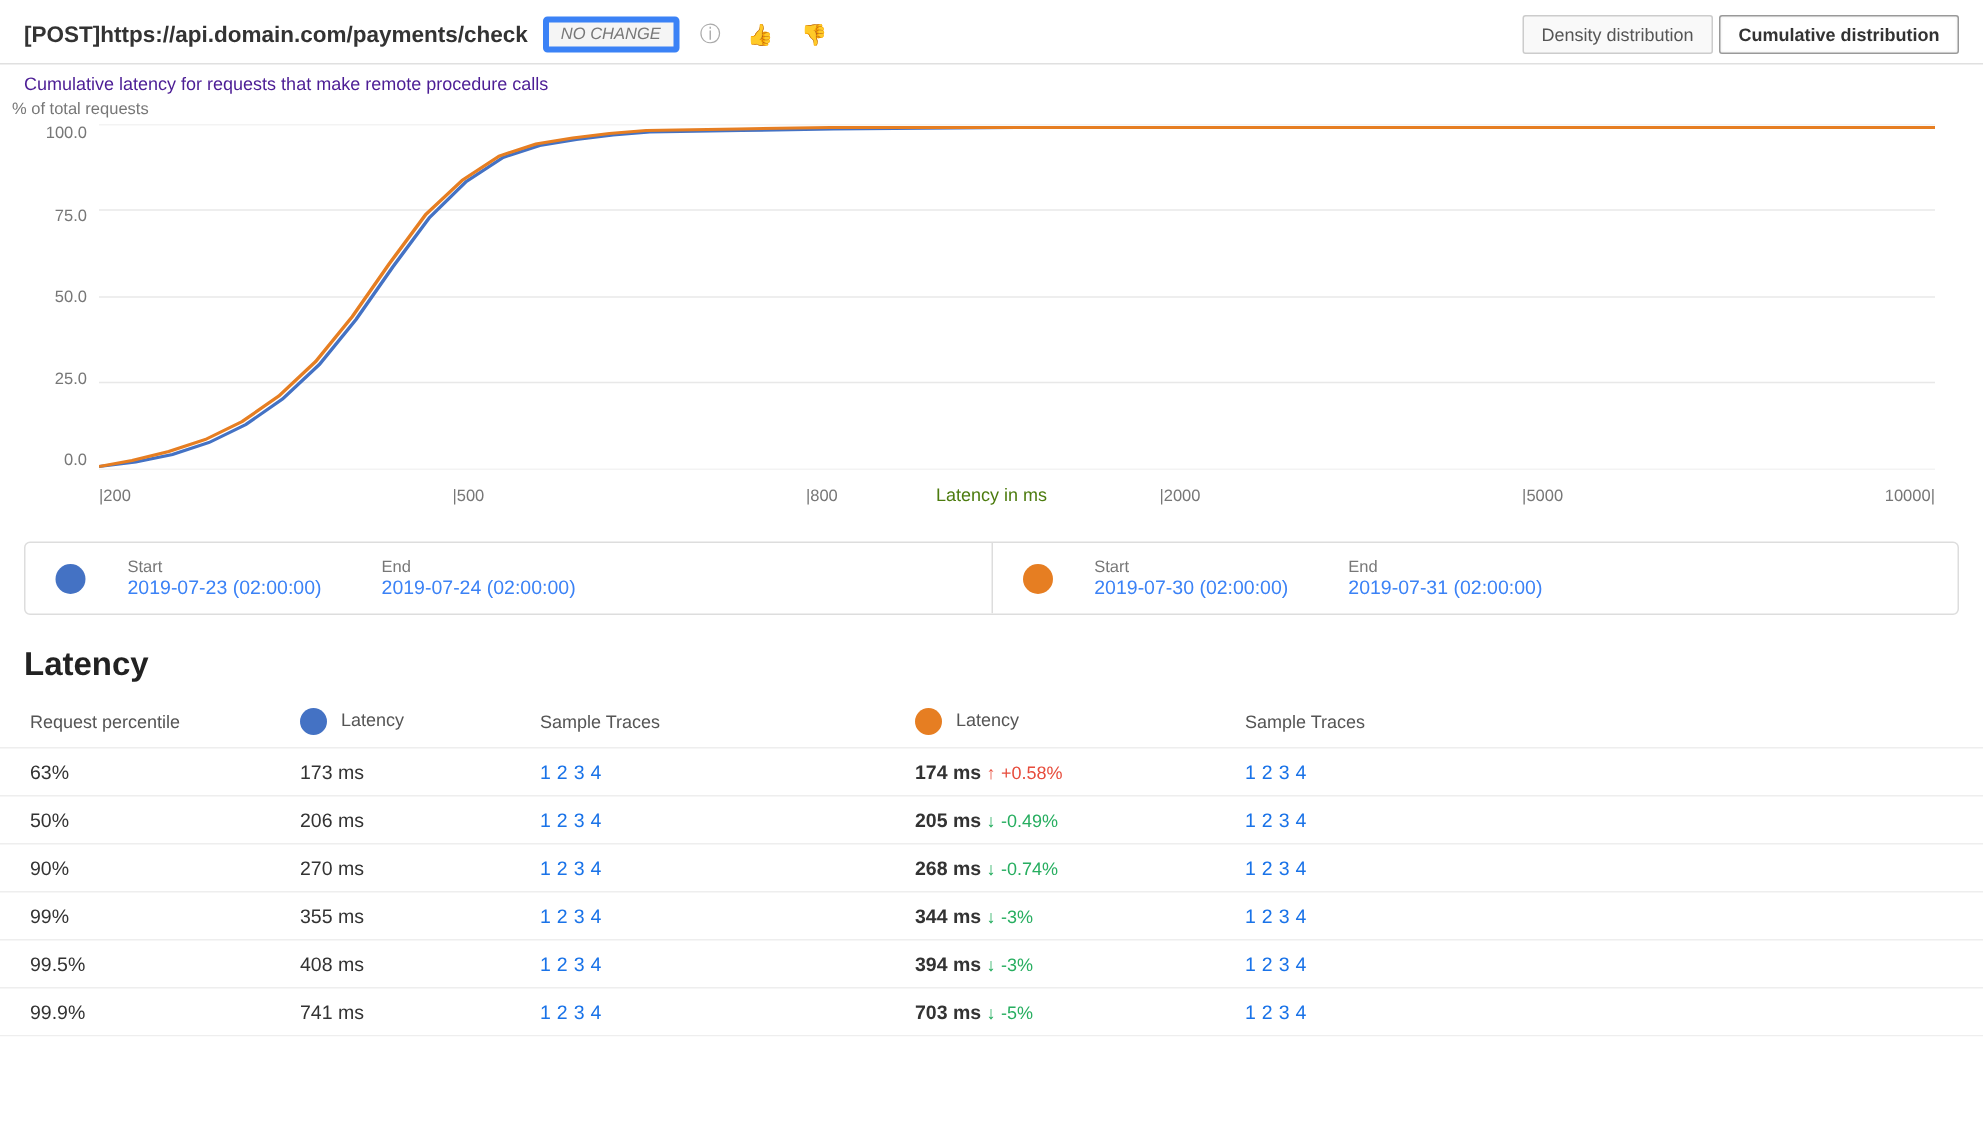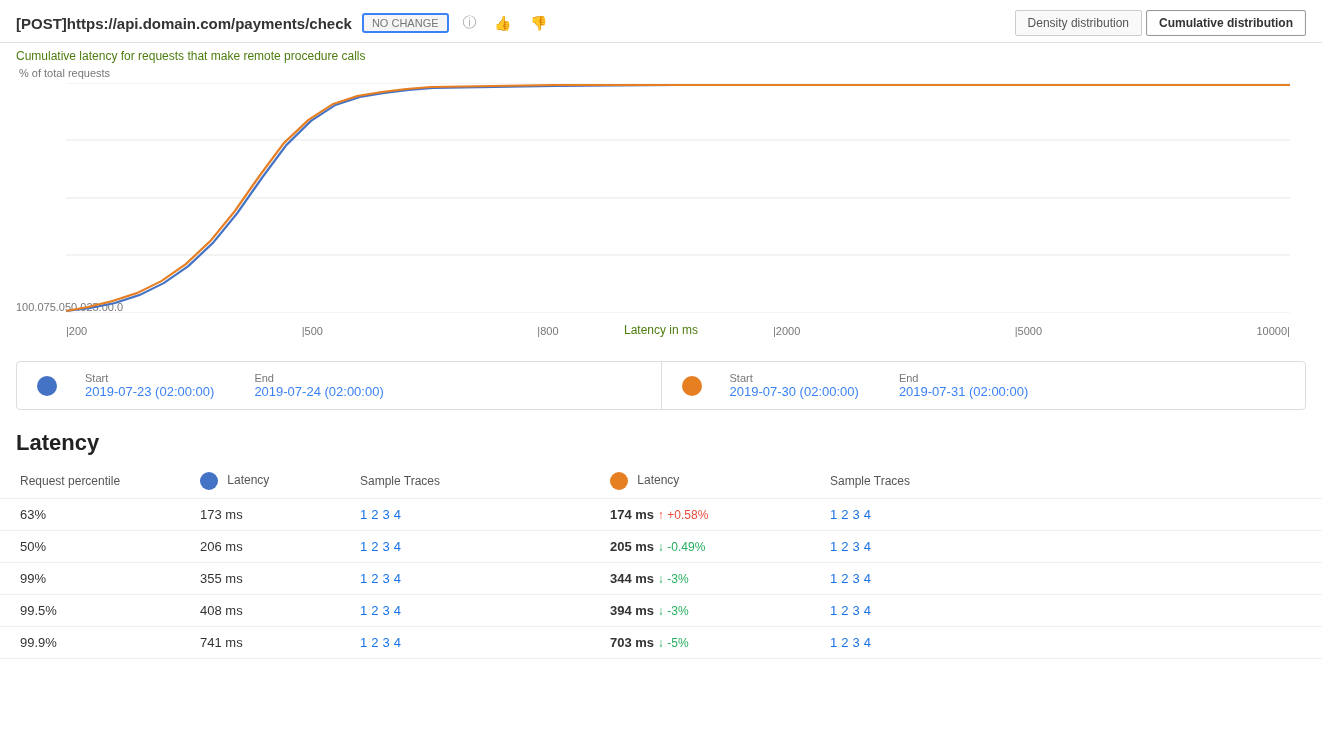--- a/index.html
+++ b/index.html
@@ -1,32 +1,32 @@
 <!DOCTYPE html>
 <html><head>
   <meta charset="utf-8">
   <style>
     * { box-sizing: border-box; margin: 0; padding: 0; }
     body { font-family: Arial, sans-serif; font-size: 13px; color: #333; background: #fff; }
     
     .header { display: flex; align-items: center; justify-content: space-between; padding: 10px 16px 6px; border-bottom: 1px solid #e0e0e0; }
     .header-left { display: flex; align-items: center; gap: 10px; }
     .endpoint { font-size: 15px; font-weight: bold; color: #333; }
-    .no-change-badge { background: #f5f5f5; border: 2px solid #3b82f6; border-radius: 3px; padding: 2px 8px; font-size: 11px; color: #777; }
+    .no-change-badge { background: #f5f5f5; border: 4px solid #3b82f6; border-radius: 3px; padding: 2px 8px; font-size: 11px; color: #777; font-style: italic; }
     .icon-btn { background: none; border: none; cursor: pointer; color: #aaa; font-size: 14px; padding: 2px 4px; }
     .header-right { display: flex; gap: 4px; }
     .dist-btn { padding: 5px 12px; font-size: 12px; border: 1px solid #ccc; background: #f9f9f9; cursor: pointer; border-radius: 2px; color: #555; }
     .dist-btn.active { background: #fff; border: 1px solid #999; font-weight: bold; color: #333; box-shadow: inset 0 0 2px rgba(0,0,0,0.1); }
     
-    .subtitle { padding: 6px 16px 2px; font-size: 12px; color: #4d7c0f; }
-    .y-label { padding: 2px 19px 4px; font-size: 11px; color: #777; }
+    .subtitle { padding: 6px 16px 2px; font-size: 12px; color: #4c1d95; }
+    .y-label { padding: 2px 8px 4px; font-size: 11px; color: #777; }
     
     .chart-container { position: relative; margin: 0 16px 0; height: 270px; }
     .chart-area { position: absolute; top: 0; left: 50px; right: 16px; bottom: 40px; }
-    .y-axis { position: absolute; top: 0; left: 0; width: 50px; bottom: 40px; display: flex; flex-direction: row; justify-content: space-between; align-items: flex-end; padding-right: 8px; }
+    .y-axis { position: absolute; top: 0; left: 0; width: 50px; bottom: 40px; display: flex; flex-direction: column; justify-content: space-between; align-items: flex-end; padding-right: 8px; }
     .y-tick { font-size: 11px; color: #777; }
     .x-tick { font-size: 11px; color: #777; }
     .grid-line { stroke: #e8e8e8; stroke-width: 1; }
     .curve-blue { fill: none; stroke: #4472c4; stroke-width: 2; }
     .curve-orange { fill: none; stroke: #e67e22; stroke-width: 2; }
     
     .legend-container { display: flex; gap: 0; margin: 8px 16px; border: 1px solid #ddd; border-radius: 4px; overflow: hidden; }
     .legend-item { flex: 1; display: flex; align-items: center; gap: 28px; padding: 10px 20px; border-right: 1px solid #ddd; }
     .legend-item:last-child { border-right: none; }
     .legend-dot { width: 20px; height: 20px; border-radius: 50%; flex-shrink: 0; }
@@ -227,20 +227,31 @@
     <td>206 ms</td>
     <td><a href="#" class="trace-link">1</a><a href="#" class="trace-link">2</a><a href="#" class="trace-link">3</a><a href="#" class="trace-link">4</a></td>
     <td>
       <strong>205 ms</strong>
       <span class="change-down">↓</span>
       <span class="change-down">-0.49%</span>
     </td>
     <td><a href="#" class="trace-link">1</a><a href="#" class="trace-link">2</a><a href="#" class="trace-link">3</a><a href="#" class="trace-link">4</a></td>
   </tr>
       <tr>
+    <td>90%</td>
+    <td>270 ms</td>
+    <td><a href="#" class="trace-link">1</a><a href="#" class="trace-link">2</a><a href="#" class="trace-link">3</a><a href="#" class="trace-link">4</a></td>
+    <td>
+      <strong>268 ms</strong>
+      <span class="change-down">↓</span>
+      <span class="change-down">-0.74%</span>
+    </td>
+    <td><a href="#" class="trace-link">1</a><a href="#" class="trace-link">2</a><a href="#" class="trace-link">3</a><a href="#" class="trace-link">4</a></td>
+  </tr>
+      <tr>
     <td>99%</td>
     <td>355 ms</td>
     <td><a href="#" class="trace-link">1</a><a href="#" class="trace-link">2</a><a href="#" class="trace-link">3</a><a href="#" class="trace-link">4</a></td>
     <td>
       <strong>344 ms</strong>
       <span class="change-down">↓</span>
       <span class="change-down">-3%</span>
     </td>
     <td><a href="#" class="trace-link">1</a><a href="#" class="trace-link">2</a><a href="#" class="trace-link">3</a><a href="#" class="trace-link">4</a></td>
   </tr>

